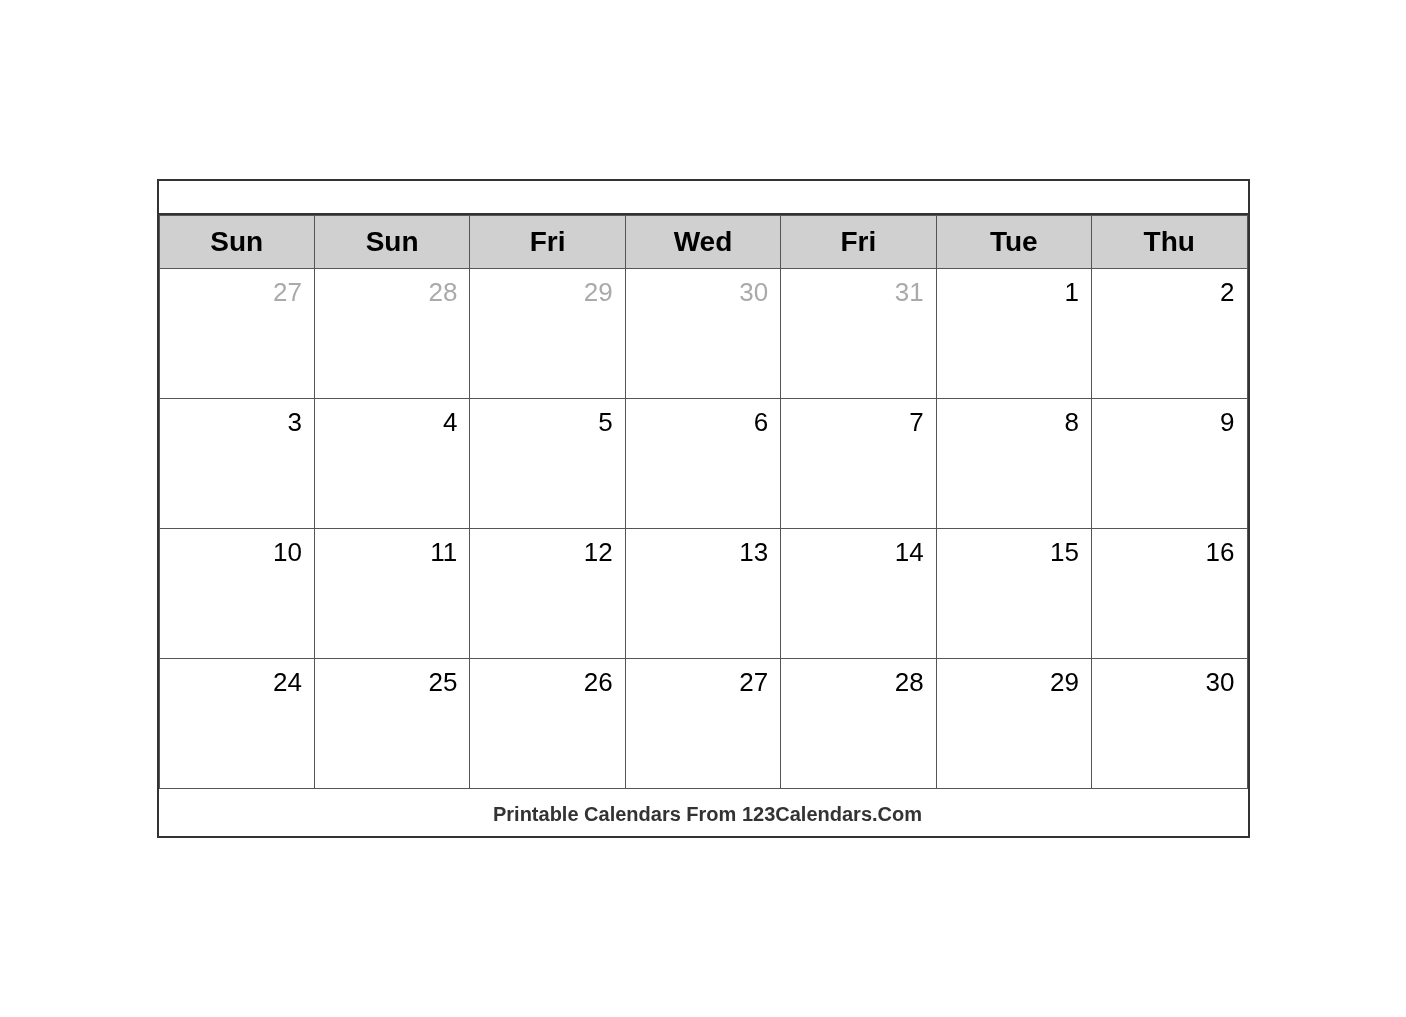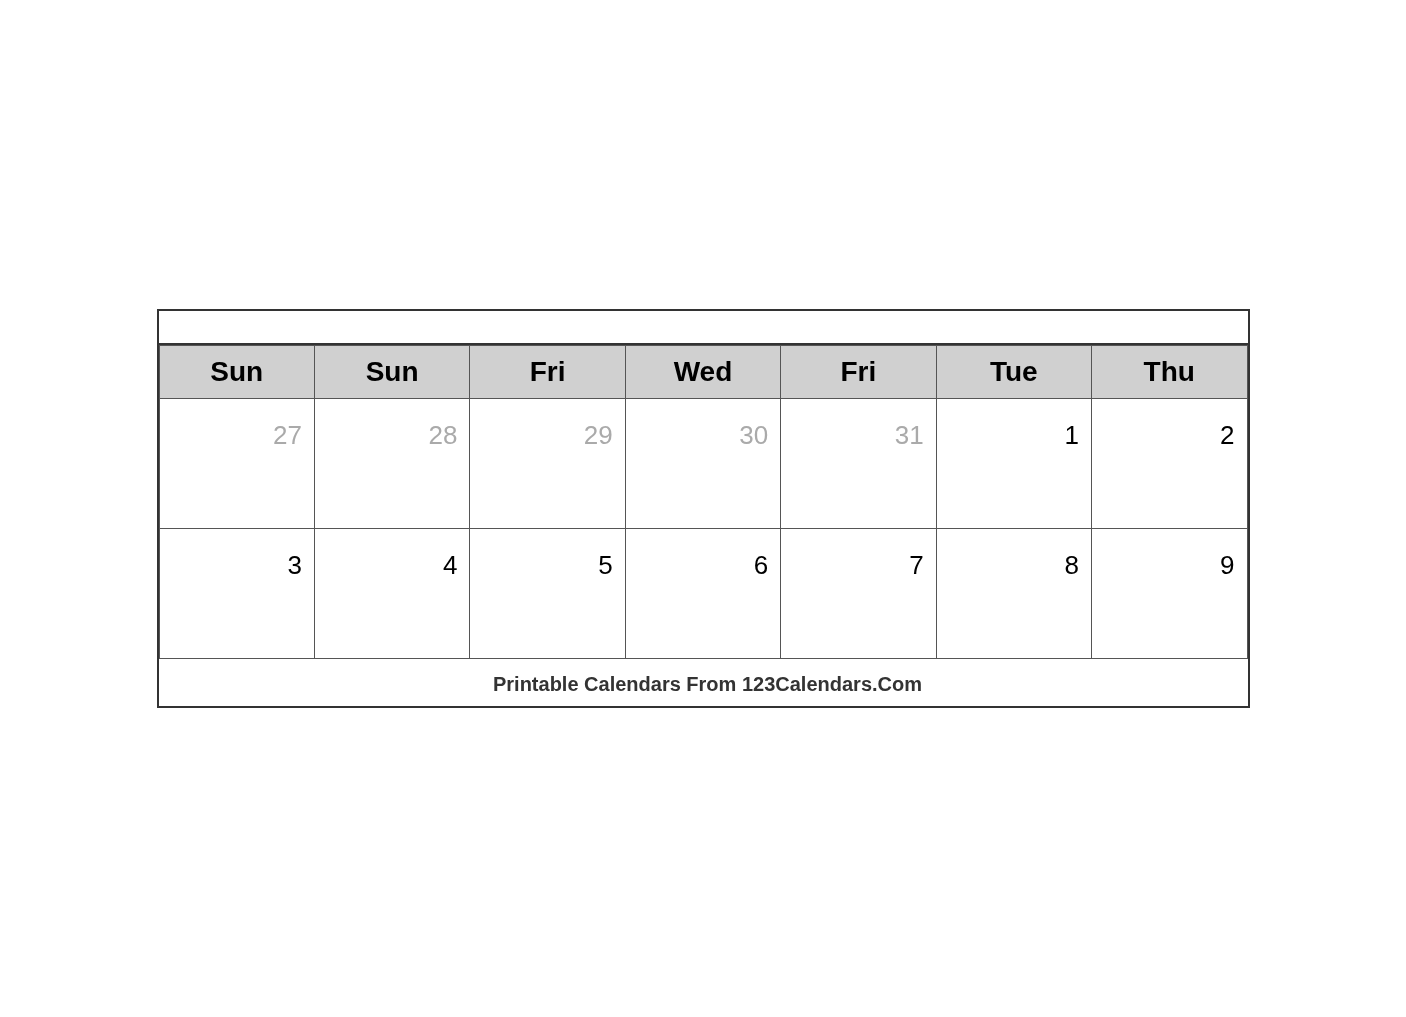--- a/index.html
+++ b/index.html
@@ -47,21 +47,21 @@
       padding: 10px 0;
       color: #000;
     }
 
     .calendar-grid td {
       border: 1.5px solid #555;
       width: calc(100% / 7);
       height: 130px;
       vertical-align: top;
       text-align: right;
-      padding: 21px 12px 0 8px;
+      padding: 8px 12px 0 8px;
       font-size: 26px;
       font-weight: 400;
       color: #000;
     }
 
     .calendar-grid td.other-month {
       color: #aaa;
     }
 
     .footer {
@@ -104,18 +104,36 @@
         </tr>
         <tr>
           <td>3</td>
           <td>4</td>
           <td>5</td>
           <td>6</td>
           <td>7</td>
           <td>8</td>
           <td>9</td>
         </tr>
+        <tr>
+          <td>10</td>
+          <td>11</td>
+          <td>12</td>
+          <td>13</td>
+          <td>14</td>
+          <td>15</td>
+          <td>16</td>
+        </tr>
+        <tr>
+          <td>24</td>
+          <td>25</td>
+          <td>26</td>
+          <td>27</td>
+          <td>28</td>
+          <td>29</td>
+          <td>30</td>
+        </tr>
       </tbody>
   </table>
   <div class="footer">
     <span>Printable Calendars From </span><span>123Calendars.Com</span>
   </div>
 </div>
 
 </body></html>

